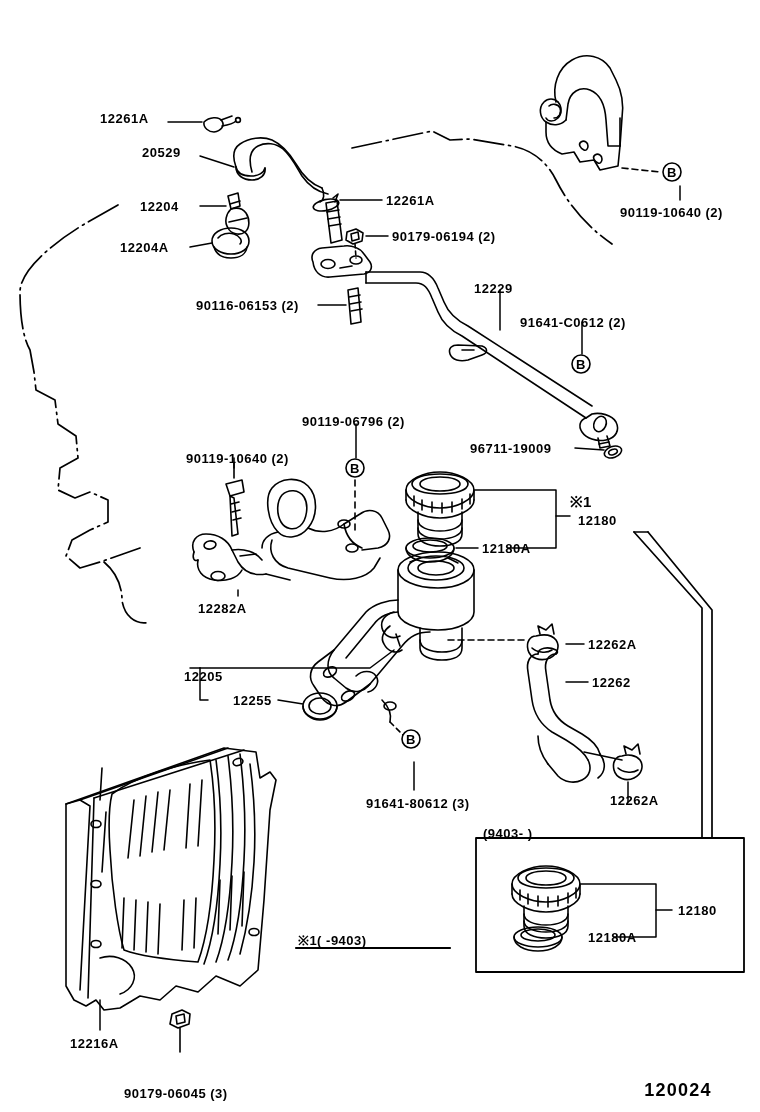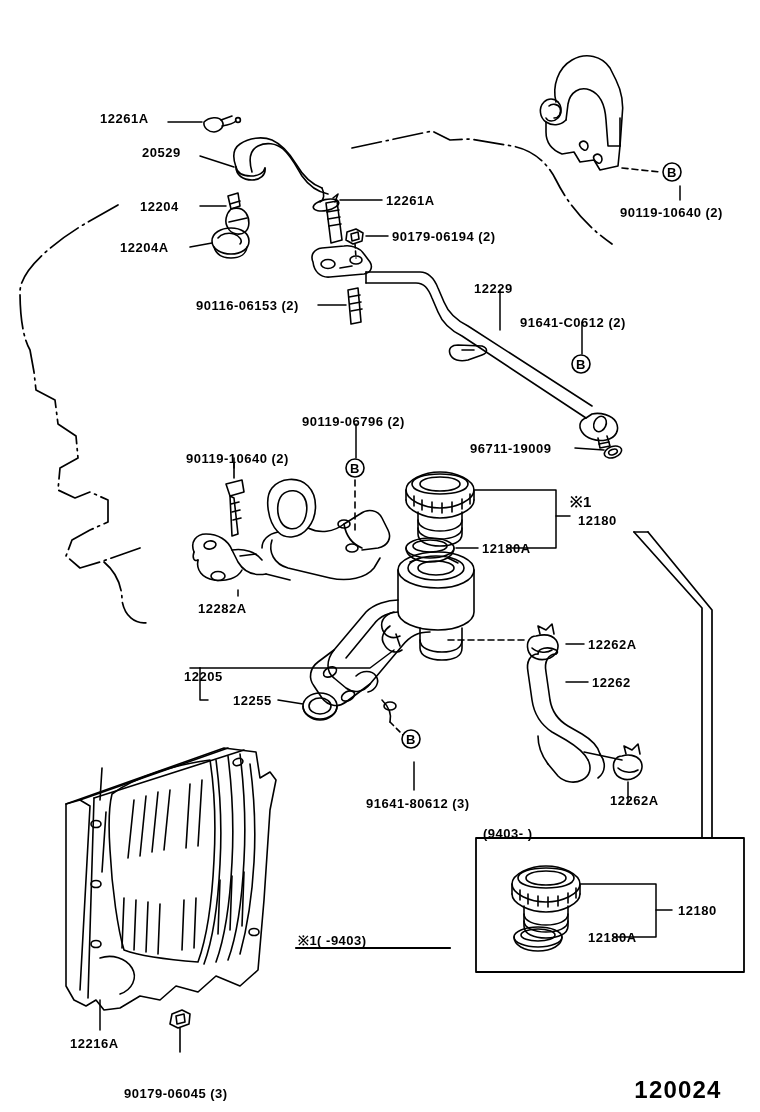--- a/index.html
+++ b/index.html
@@ -32,21 +32,21 @@
     font-weight: bold;
     letter-spacing: 0.5px;
     color: #000000;
     white-space: nowrap;
     line-height: 1;
   }
   .lbl.small {
     font-size: 15px;
   }
   .lbl.sheetno {
-    font-size: 24px;
+    font-size: 18px;
     letter-spacing: 1.2px;
   }
 </style>
 </head>
 <body>
 
 <div id="sheet">
 
   <svg id="artwork" viewBox="0 0 760 1112" xmlns="http://www.w3.org/2000/svg">
     <g fill="none" stroke="#000" stroke-width="1.6" stroke-linecap="round" stroke-linejoin="round">

